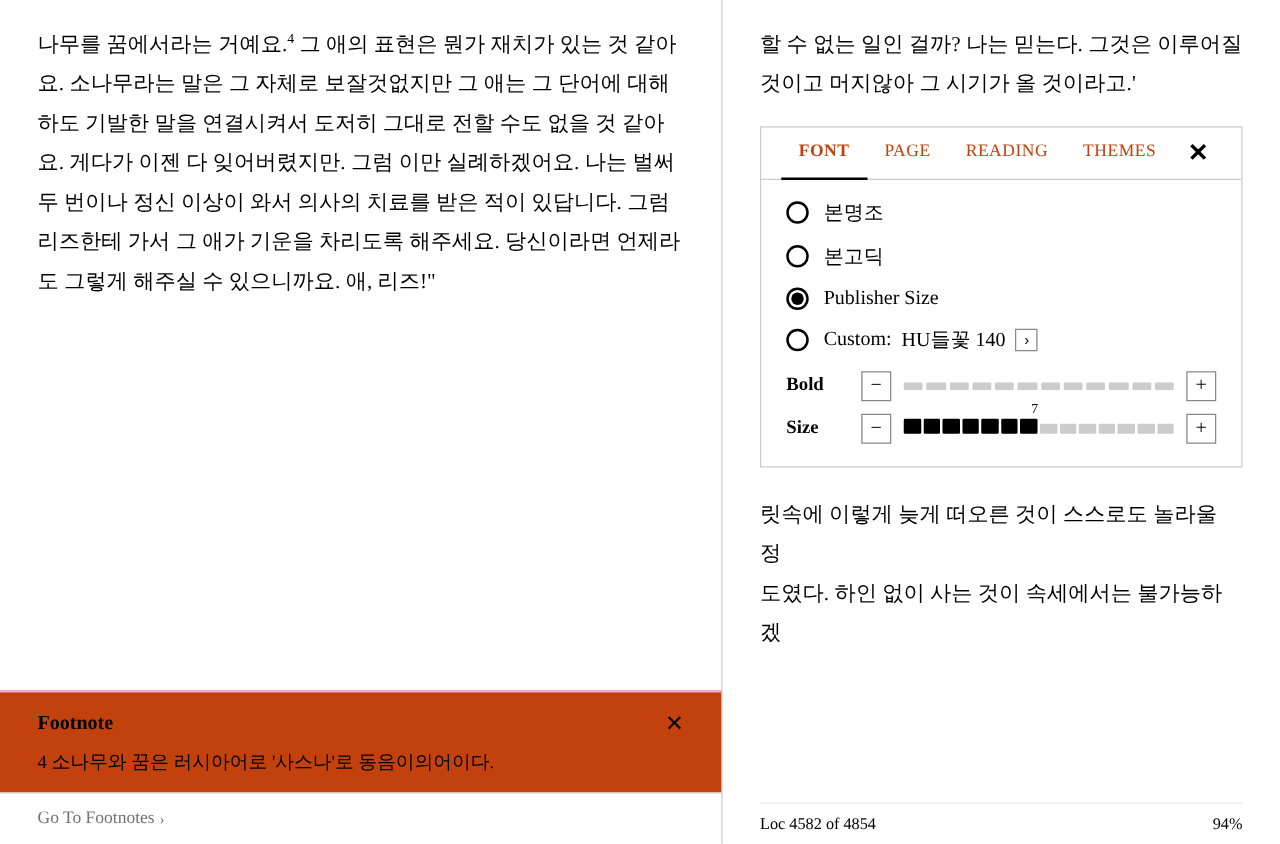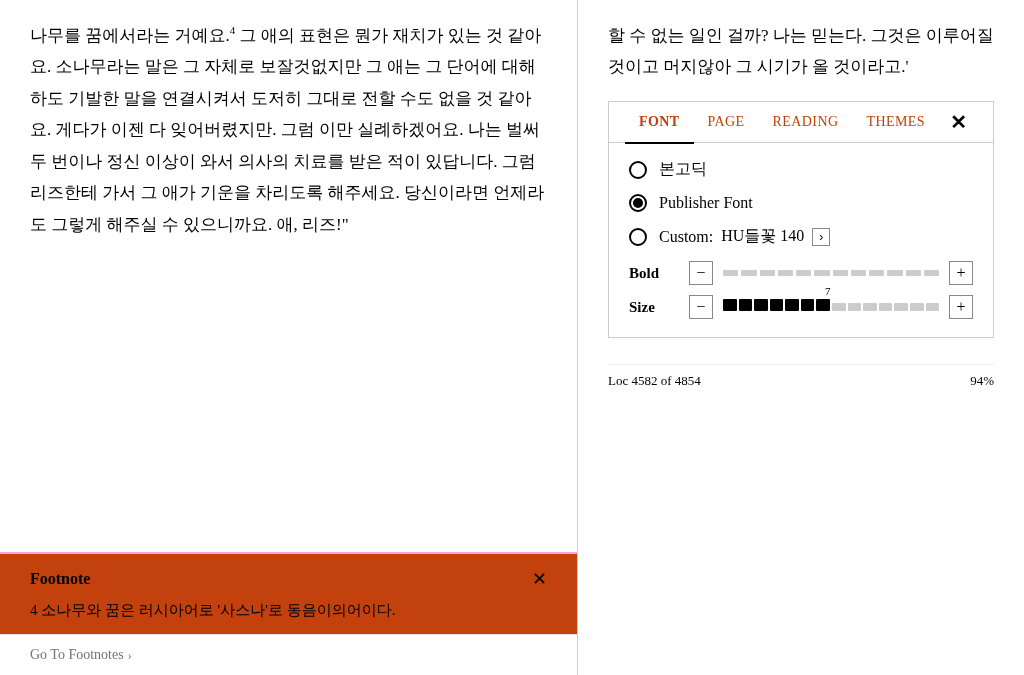--- a/index.html
+++ b/index.html
@@ -298,29 +298,33 @@
     <div class="settings-panel">
       <div class="settings-tabs">
         <div class="settings-tab active">FONT</div>
         <div class="settings-tab">PAGE</div>
         <div class="settings-tab">READING</div>
         <div class="settings-tab">THEMES</div>
         <div class="settings-close">✕</div>
       </div>
       <div class="settings-body">
 
+        <div class="font-option">
+          <span class="radio-circle"></span>
+          <span class="font-name-본명조">본명조</span>
+        </div>
 
         <div class="font-option">
           <span class="radio-circle"></span>
           <span class="font-name-본고딕">본고딕</span>
         </div>
 
         <div class="font-option">
           <span class="radio-circle selected"></span>
-          <span>Publisher Font</span>
+          <span>Publisher Size</span>
         </div>
 
         <div class="font-option">
           <span class="radio-circle"></span>
           <div class="custom-row">
             <span>Custom:</span>
             <span>HU들꽃 140</span>
             <button class="custom-chevron-btn">›</button>
           </div>
         </div>
@@ -364,20 +368,24 @@
             <div class="size-segment empty" style="height:8px;"></div>
             <div class="size-segment empty" style="height:8px;"></div>
             <div class="size-segment empty" style="height:8px;"></div>
           </div>
           <div class="slider-plus">+</div>
         </div>
 
       </div>
     </div>
 
+    <div class="right-bottom-text">
+      <p>릿속에 이렇게 늦게 떠오른 것이 스스로도 놀라울 정</p>
+      <p>도였다. 하인 없이 사는 것이 속세에서는 불가능하겠</p>
+    </div>
 
     <div class="bottom-bar-right">
       <span class="loc-text">Loc 4582 of 4854</span>
       <span class="zoom-text">94%</span>
     </div>
   </div>
 
 </div>
 
 </body></html>

